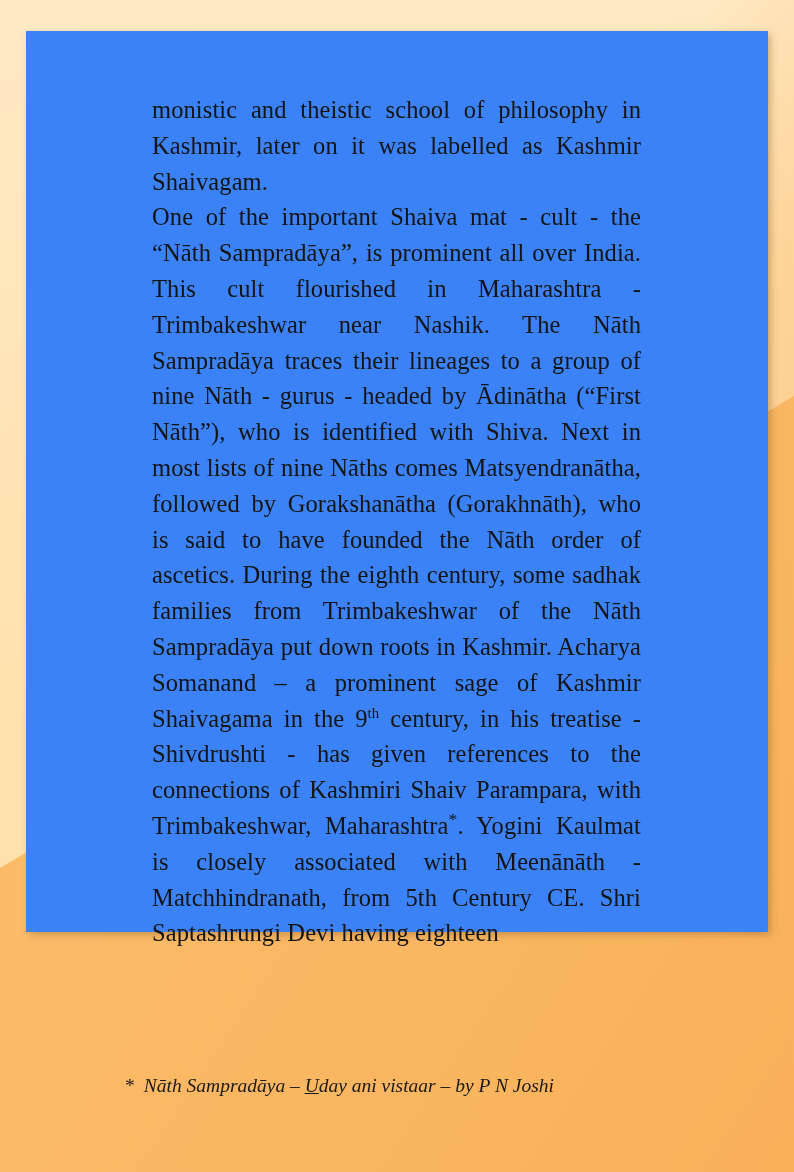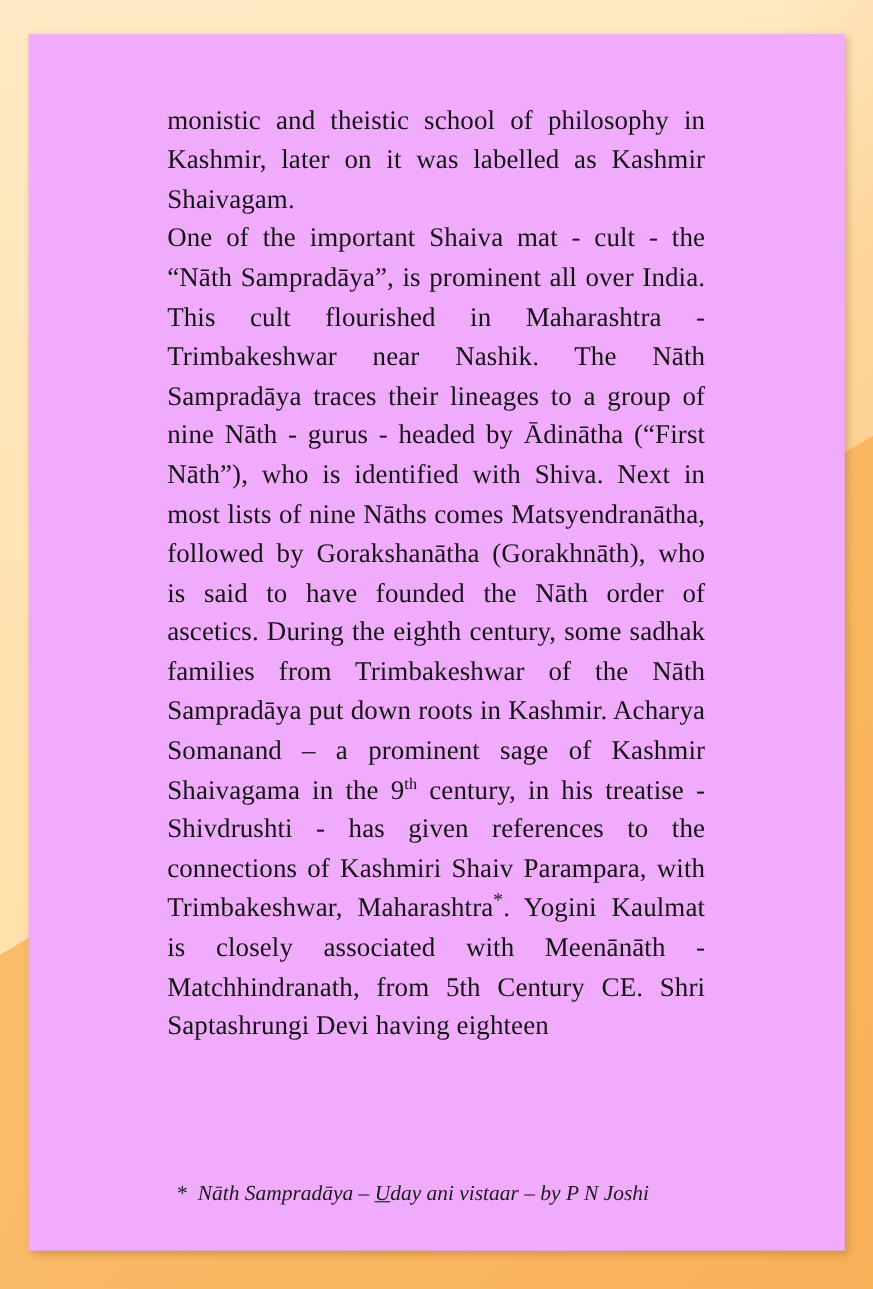--- a/index.html
+++ b/index.html
@@ -41,22 +41,22 @@
     inset: 0;
     background: linear-gradient(to bottom right, rgba(250,180,95,0) 45%, rgba(250,180,95,.35) 60%, rgba(248,175,88,.55) 100%);
   }
 
   
   #page {
     position: absolute;
     left: 26px;
     top: 31px;
     width: 742px;
-    height: 1106px;
-    background: #f0abfc;
+    height: 901px;
+    background: #3b82f6;
     box-shadow: 3px 3px 7px rgba(120, 85, 30, 0.35);
   }
 
   
   #body-copy {
     position: absolute;
     left: 126px;
     top: 61px;
     width: 489px;
   }
@@ -85,21 +85,20 @@
   
   #footnote {
     position: absolute;
     left: 99px;
     top: 1042px;
     width: 560px;
     font-size: 19.5px;
     line-height: 26px;
     font-style: italic;
     color: #1a1a1a;
-    margin-left: 36px;
   }
   #footnote .fn-star {
     font-style: normal;
     margin-right: 9px;
   }
   #footnote .ul-letter {
     text-decoration: underline;
   }
 </style>
 </head>

